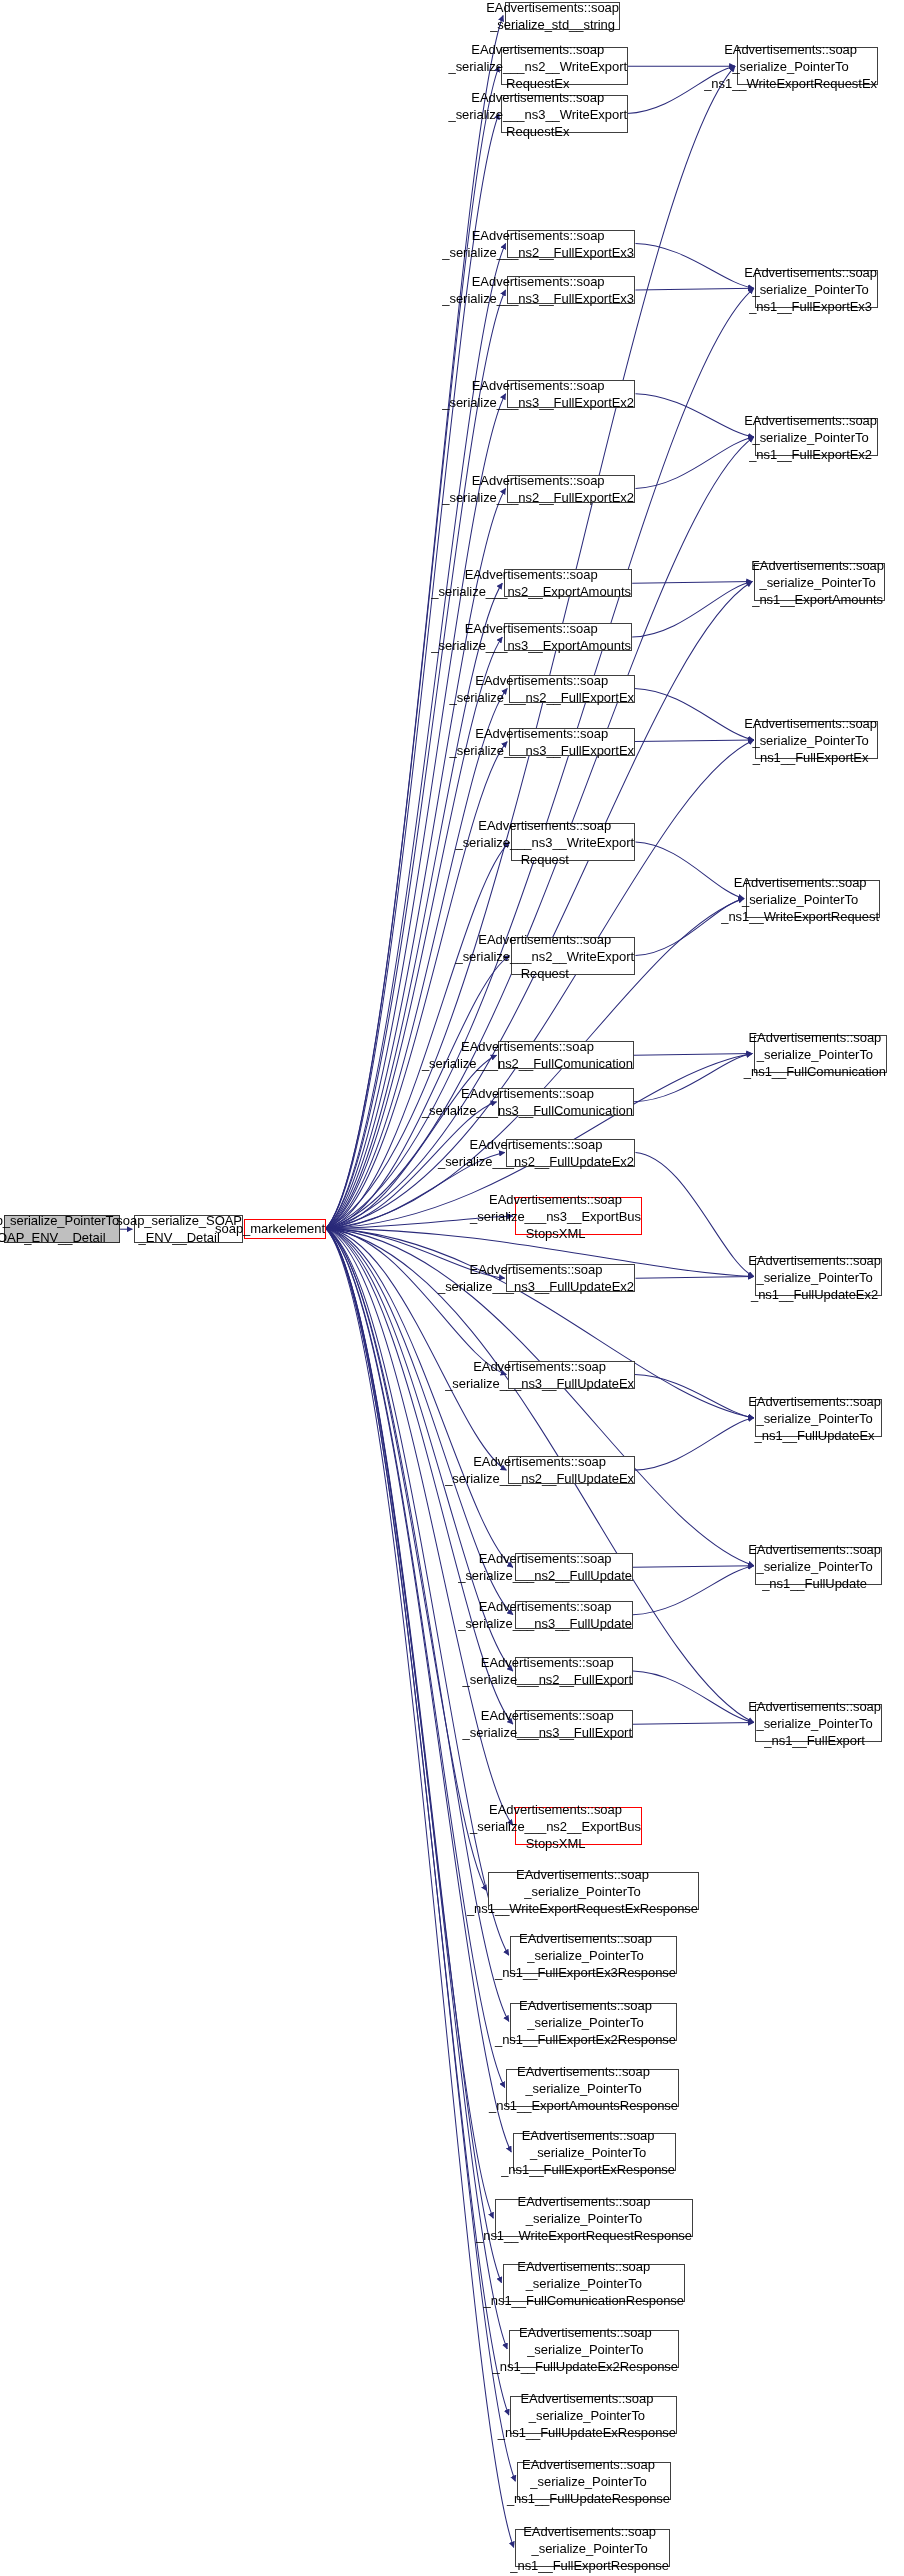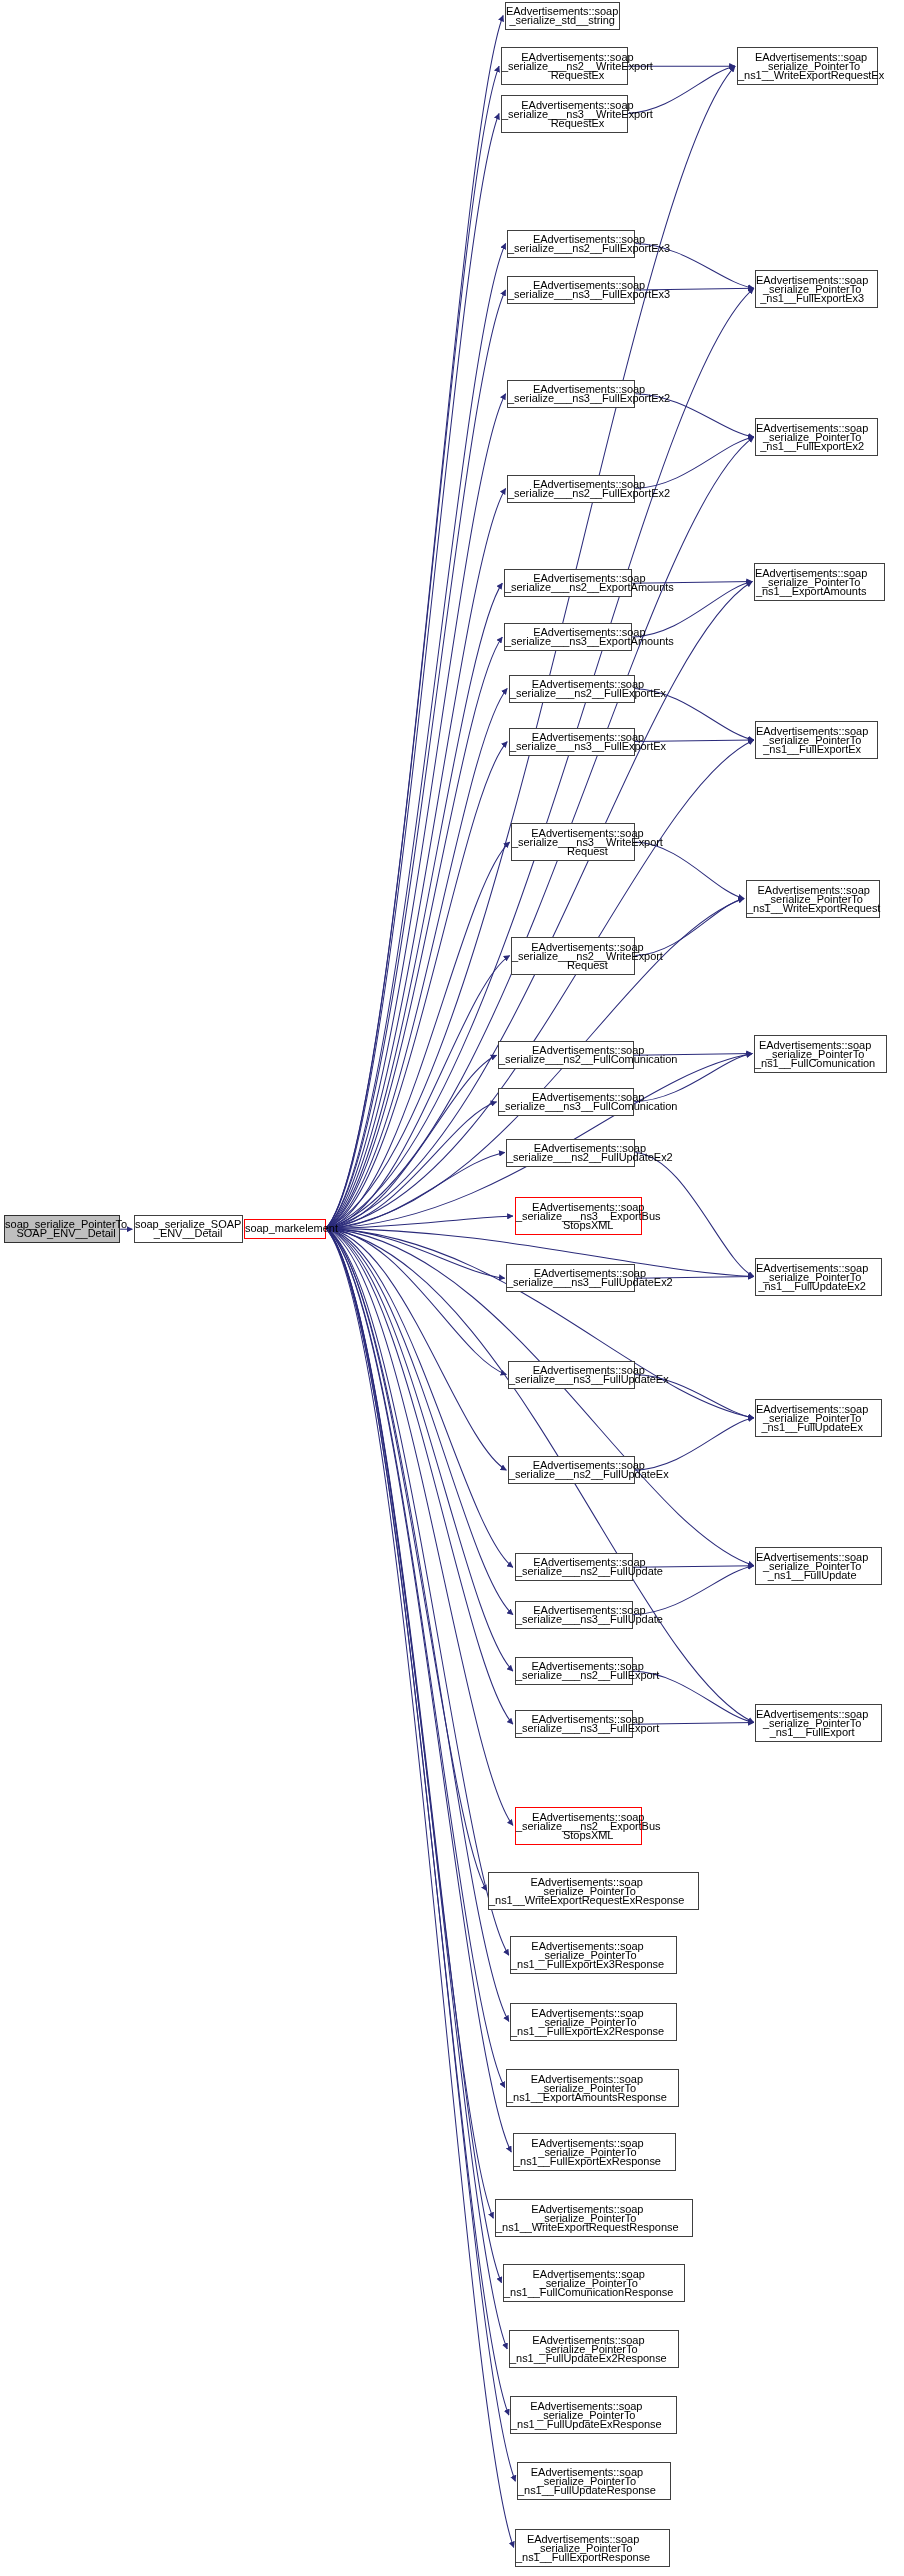--- a/index.html
+++ b/index.html
@@ -23,26 +23,26 @@
     width: 905px;
     height: 2576px;
     pointer-events: none;
   }
   .node {
     position: absolute;
     box-sizing: border-box;
     border: 0.8px solid #404040;
     background: #ffffff;
     color: #000000;
-    font-size: 11px;
-    line-height: 9px;
+    font-size: 13px;
+    line-height: 17px;
     text-align: center;
     display: flex;
     align-items: center;
-    justify-content: flex-start;
+    justify-content: flex-end;
     white-space: pre-line;
     letter-spacing: -0.04px;
     z-index: 5;
   }
   .node.root {
     background: #bfbfbf;
     border-color: #303030;
   }
   .node.highlight {
     border: 1.1px solid #ff0000;

